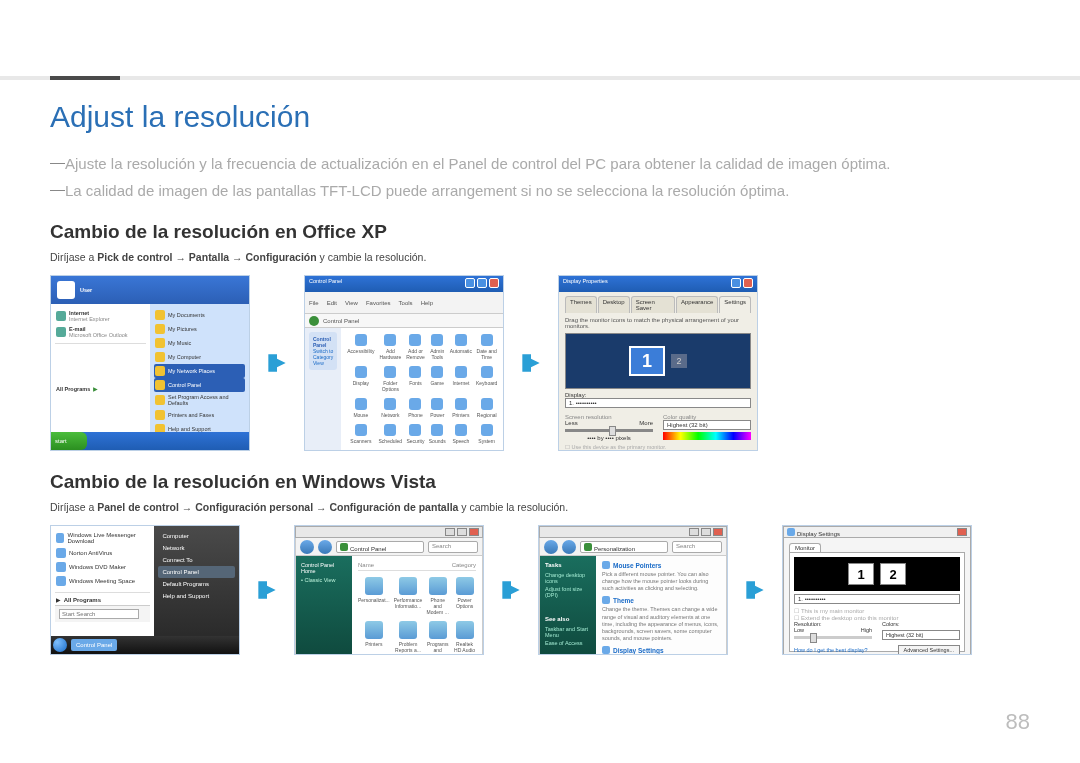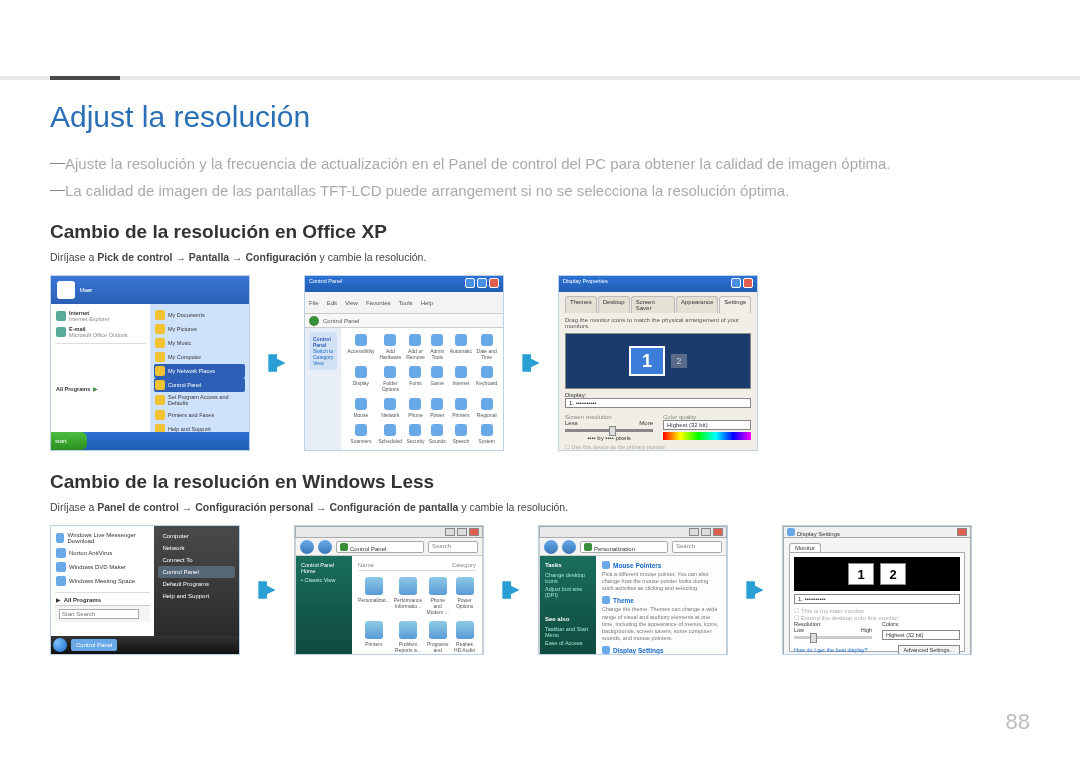--- a/index.html
+++ b/index.html
@@ -463,21 +463,21 @@
           <div class="colbar"></div>
         </div>
       </div>
       <div style="font-size:5.5px;color:#aaa;margin-top:3px">☐ <span>Use this device as the primary monitor.</span></div>
       <div style="font-size:5.5px;color:#aaa">☐ <span>Extend my Windows desktop onto this monitor.</span></div>
 
     </div>
   </div>
 </div>
 
-<h2 class="section-title">Cambio de la resolución en Windows Less</h2>
+<h2 class="section-title">Cambio de la resolución en Windows Vista</h2>
 <p class="body-text">
   <span>Diríjase a </span><b>Panel de control → Configuración personal → Configuración de pantalla</b><span> y cambie la resolución.</span>
 </p>
 
 <div class="row">
 
   <div class="shot small vs-start">
     <div class="cols">
       <div class="left">
         <div class="item">

